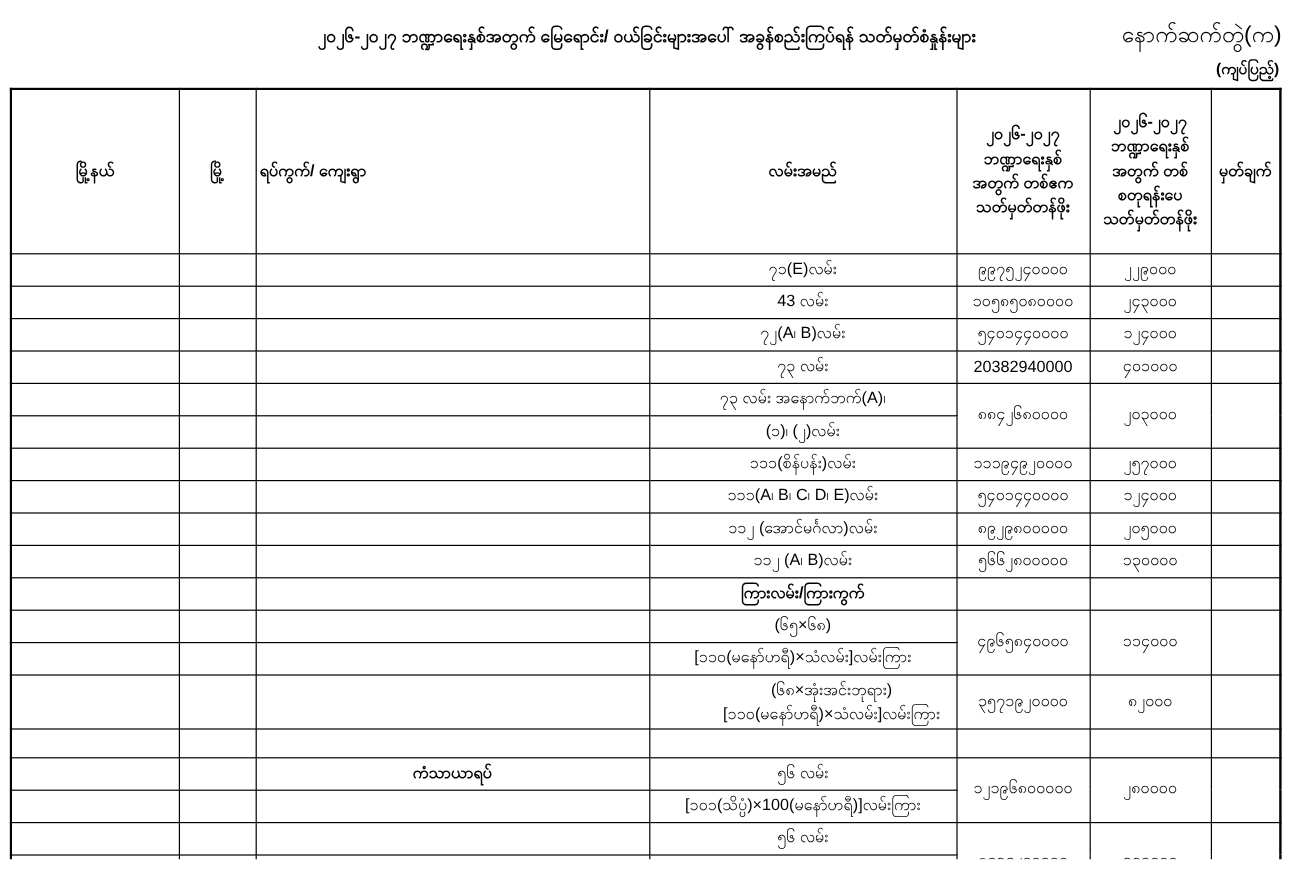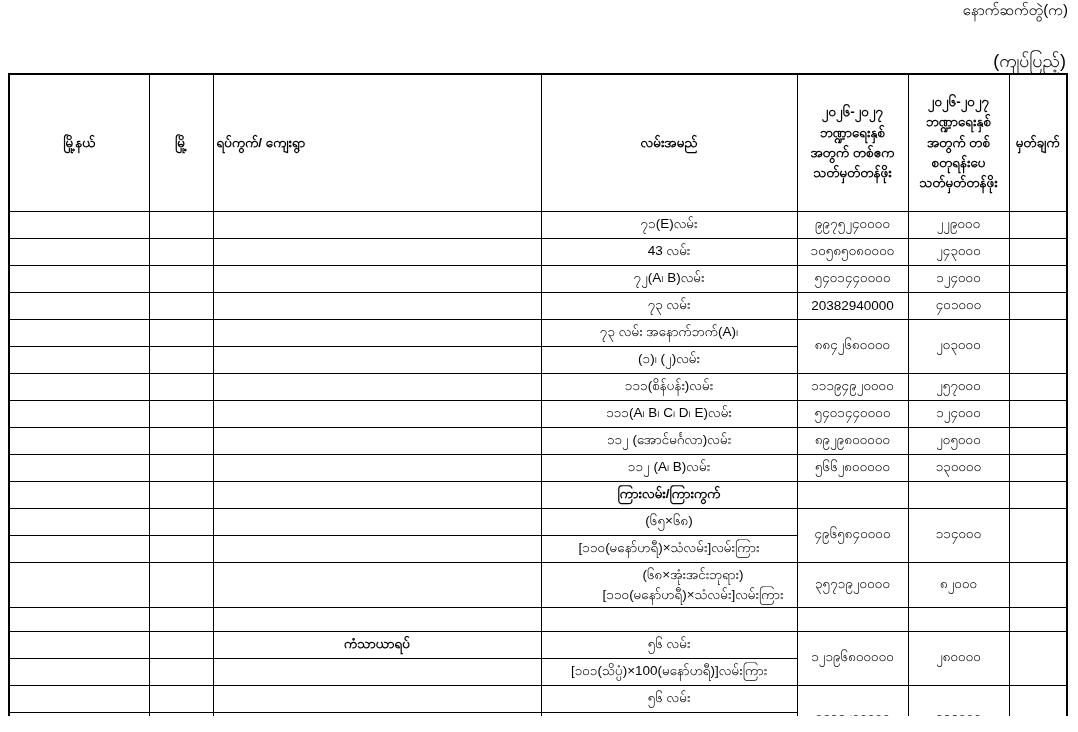--- a/index.html
+++ b/index.html
@@ -4,24 +4,24 @@
 <style>
   html,body { margin:0; padding:0; }
   body {
     width:1078px; height:732px; overflow:hidden; background:#ffffff;
     font-family:"Liberation Sans","DejaVu Sans",sans-serif; color:#000;
   }
   .doc { position:relative; width:1078px; height:732px; background:#fff; }
 
   .page-number { position:absolute; top:3px; left:0; right:0; text-align:center;
     font-size:13px; }
-  .appendix { position:absolute; top:0px; right:10px; font-size:15px; }
+  .appendix { position:absolute; top:16px; right:10px; font-size:19px; }
   .doc-title { position:absolute; top:21px; left:0; right:0; text-align:center;
     font-size:14.5px; font-weight:bold; }
-  .unit-note { position:absolute; top:49px; right:12px; font-size:18px; }
+  .unit-note { position:absolute; top:49px; right:12px; font-size:13px;font-weight:bold; }
 
   .tbl-clip { position:absolute; left:8px; top:73px; width:1062px; height:643px;
     overflow:hidden; }
   table { border-collapse:collapse; table-layout:fixed; width:1058px; }
   td,th { border:1px solid #000; padding:0 4px; font-size:13.5px; vertical-align:middle;
     overflow:hidden; }
   th { font-weight:bold; text-align:center; padding:2px 3px; line-height:1.5; }
   table { border:2px solid #000; }
 
   .c1{width:140px;} .c2{width:64px;} .c3{width:328px;} .c4{width:256px;}
@@ -37,20 +37,21 @@
   td.num { text-align:center; padding:0 0; }
   td.bold { font-weight:bold; }
   th.left { text-align:left; }
   .two-line div { line-height:20px;margin-left:48px; }
 </style>
 </head>
 <body>
 
 <div class="doc">
   <div class="appendix">နောက်ဆက်တွဲ(က)</div>
+  <div class="doc-title">၂၀၂၆-၂၀၂၇ ဘဏ္ဍာရေးနှစ်အတွက် မြေရောင်း/ ဝယ်ခြင်းများအပေါ် အခွန်စည်းကြပ်ရန် သတ်မှတ်စံနှုန်းများ</div>
   <div class="unit-note">(ကျပ်ပြည့်)</div>
 
   <div class="tbl-clip">
   <table>
     <colgroup>
       <col class="c1">
           <col class="c2">
           <col class="c3">
           <col class="c4">
       <col class="c5">

